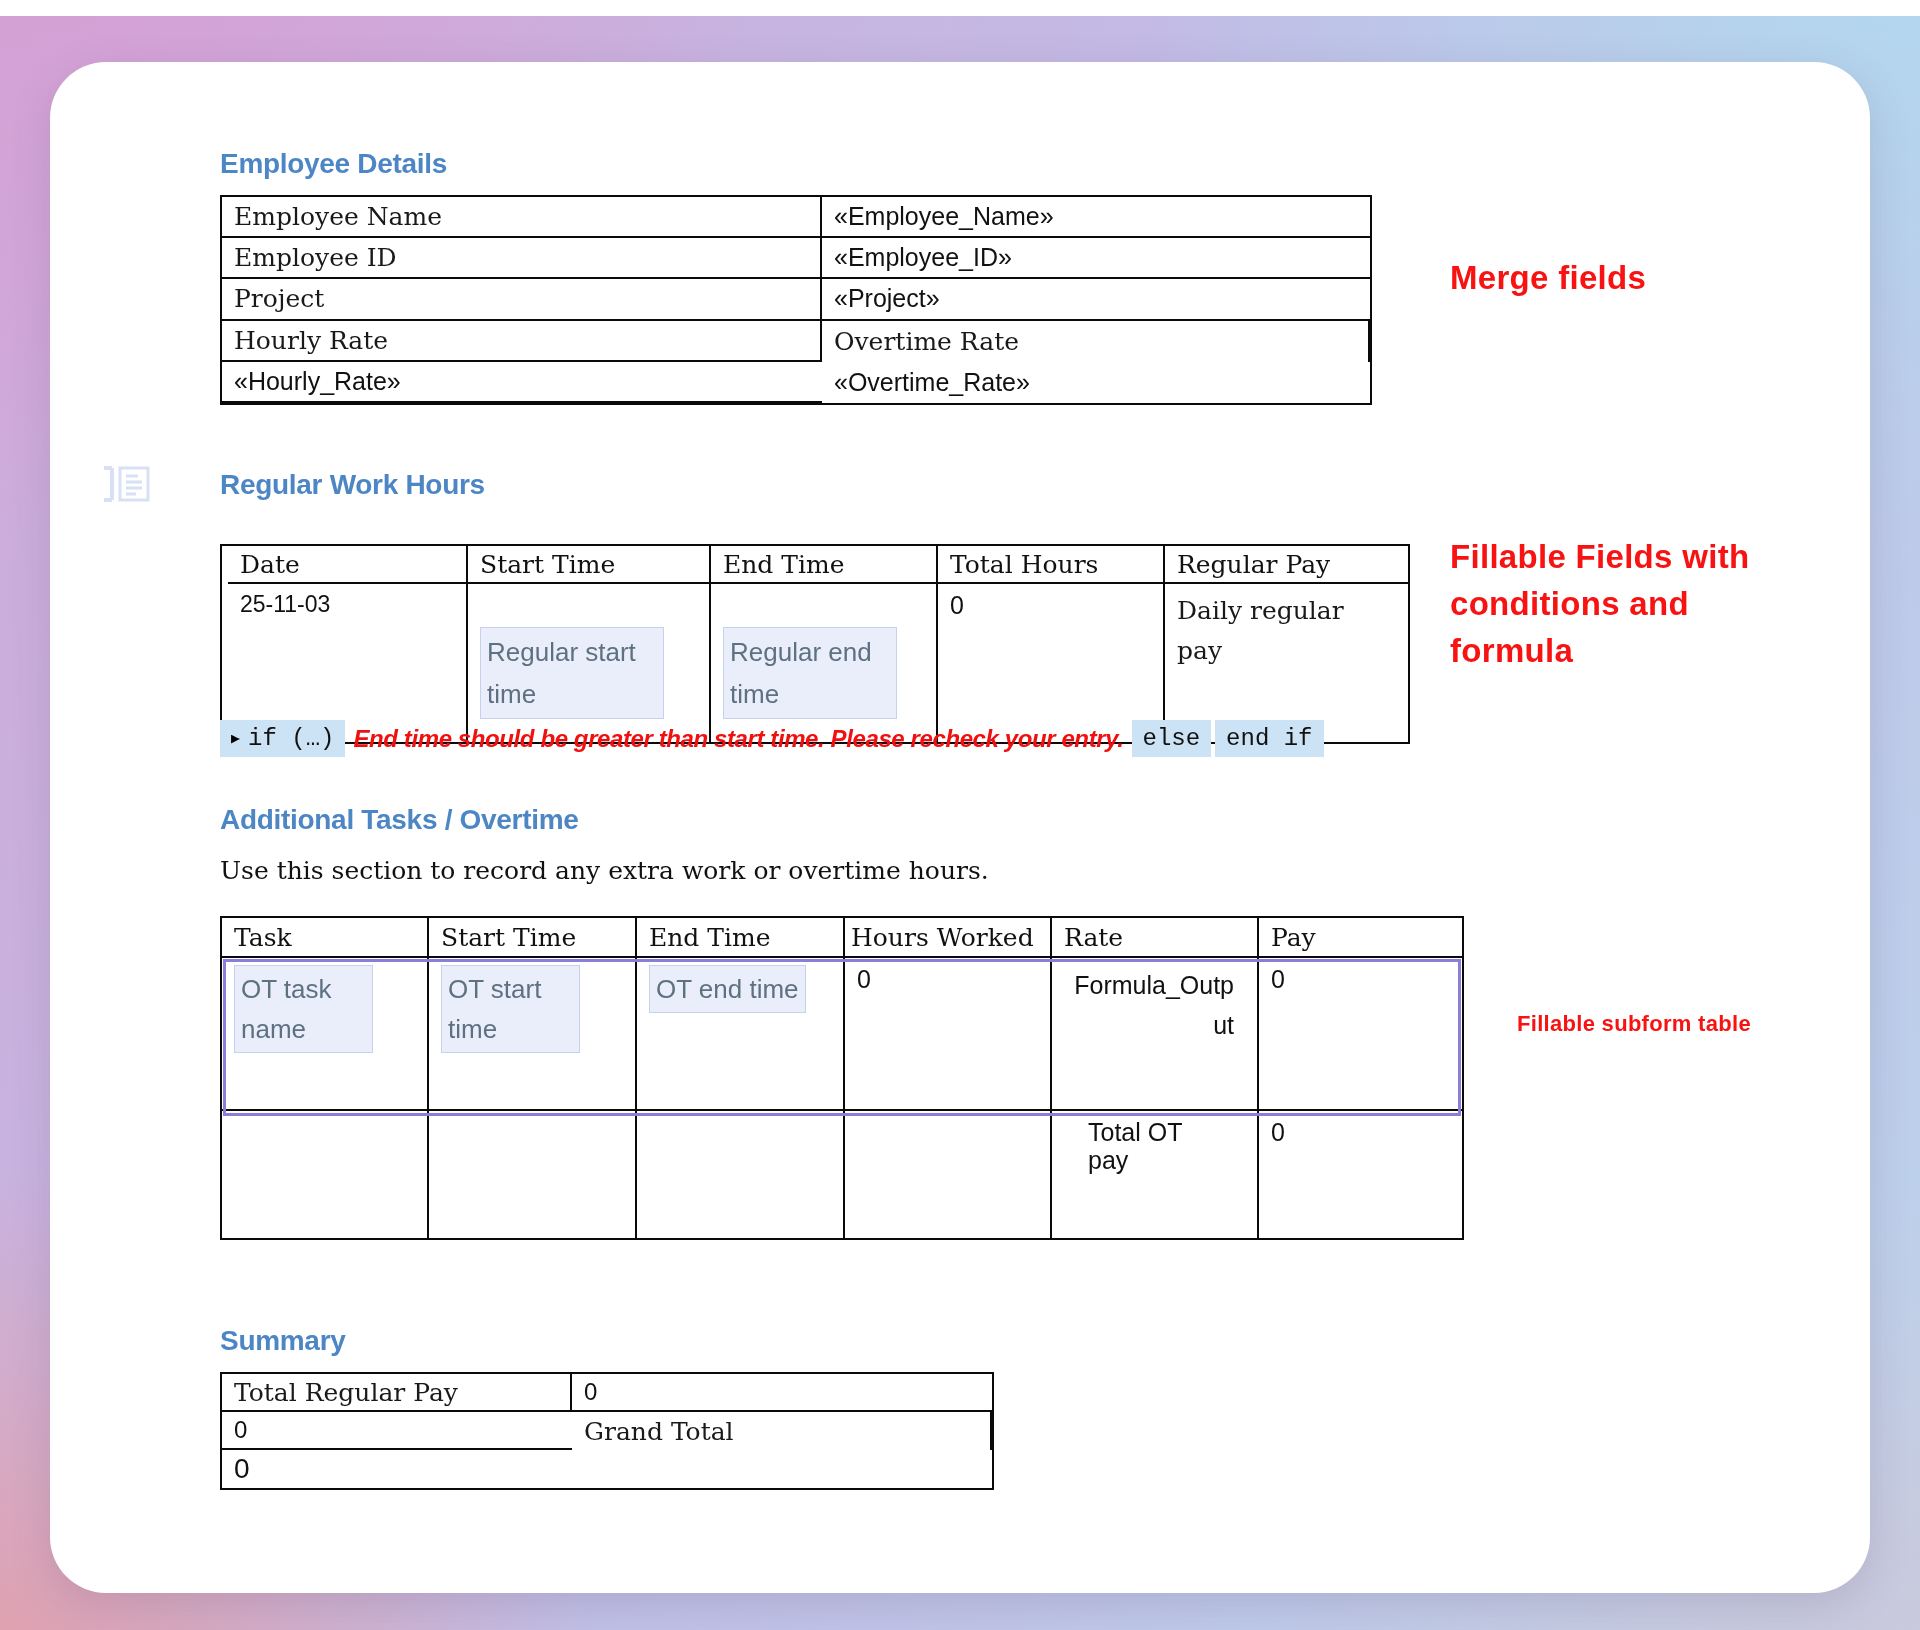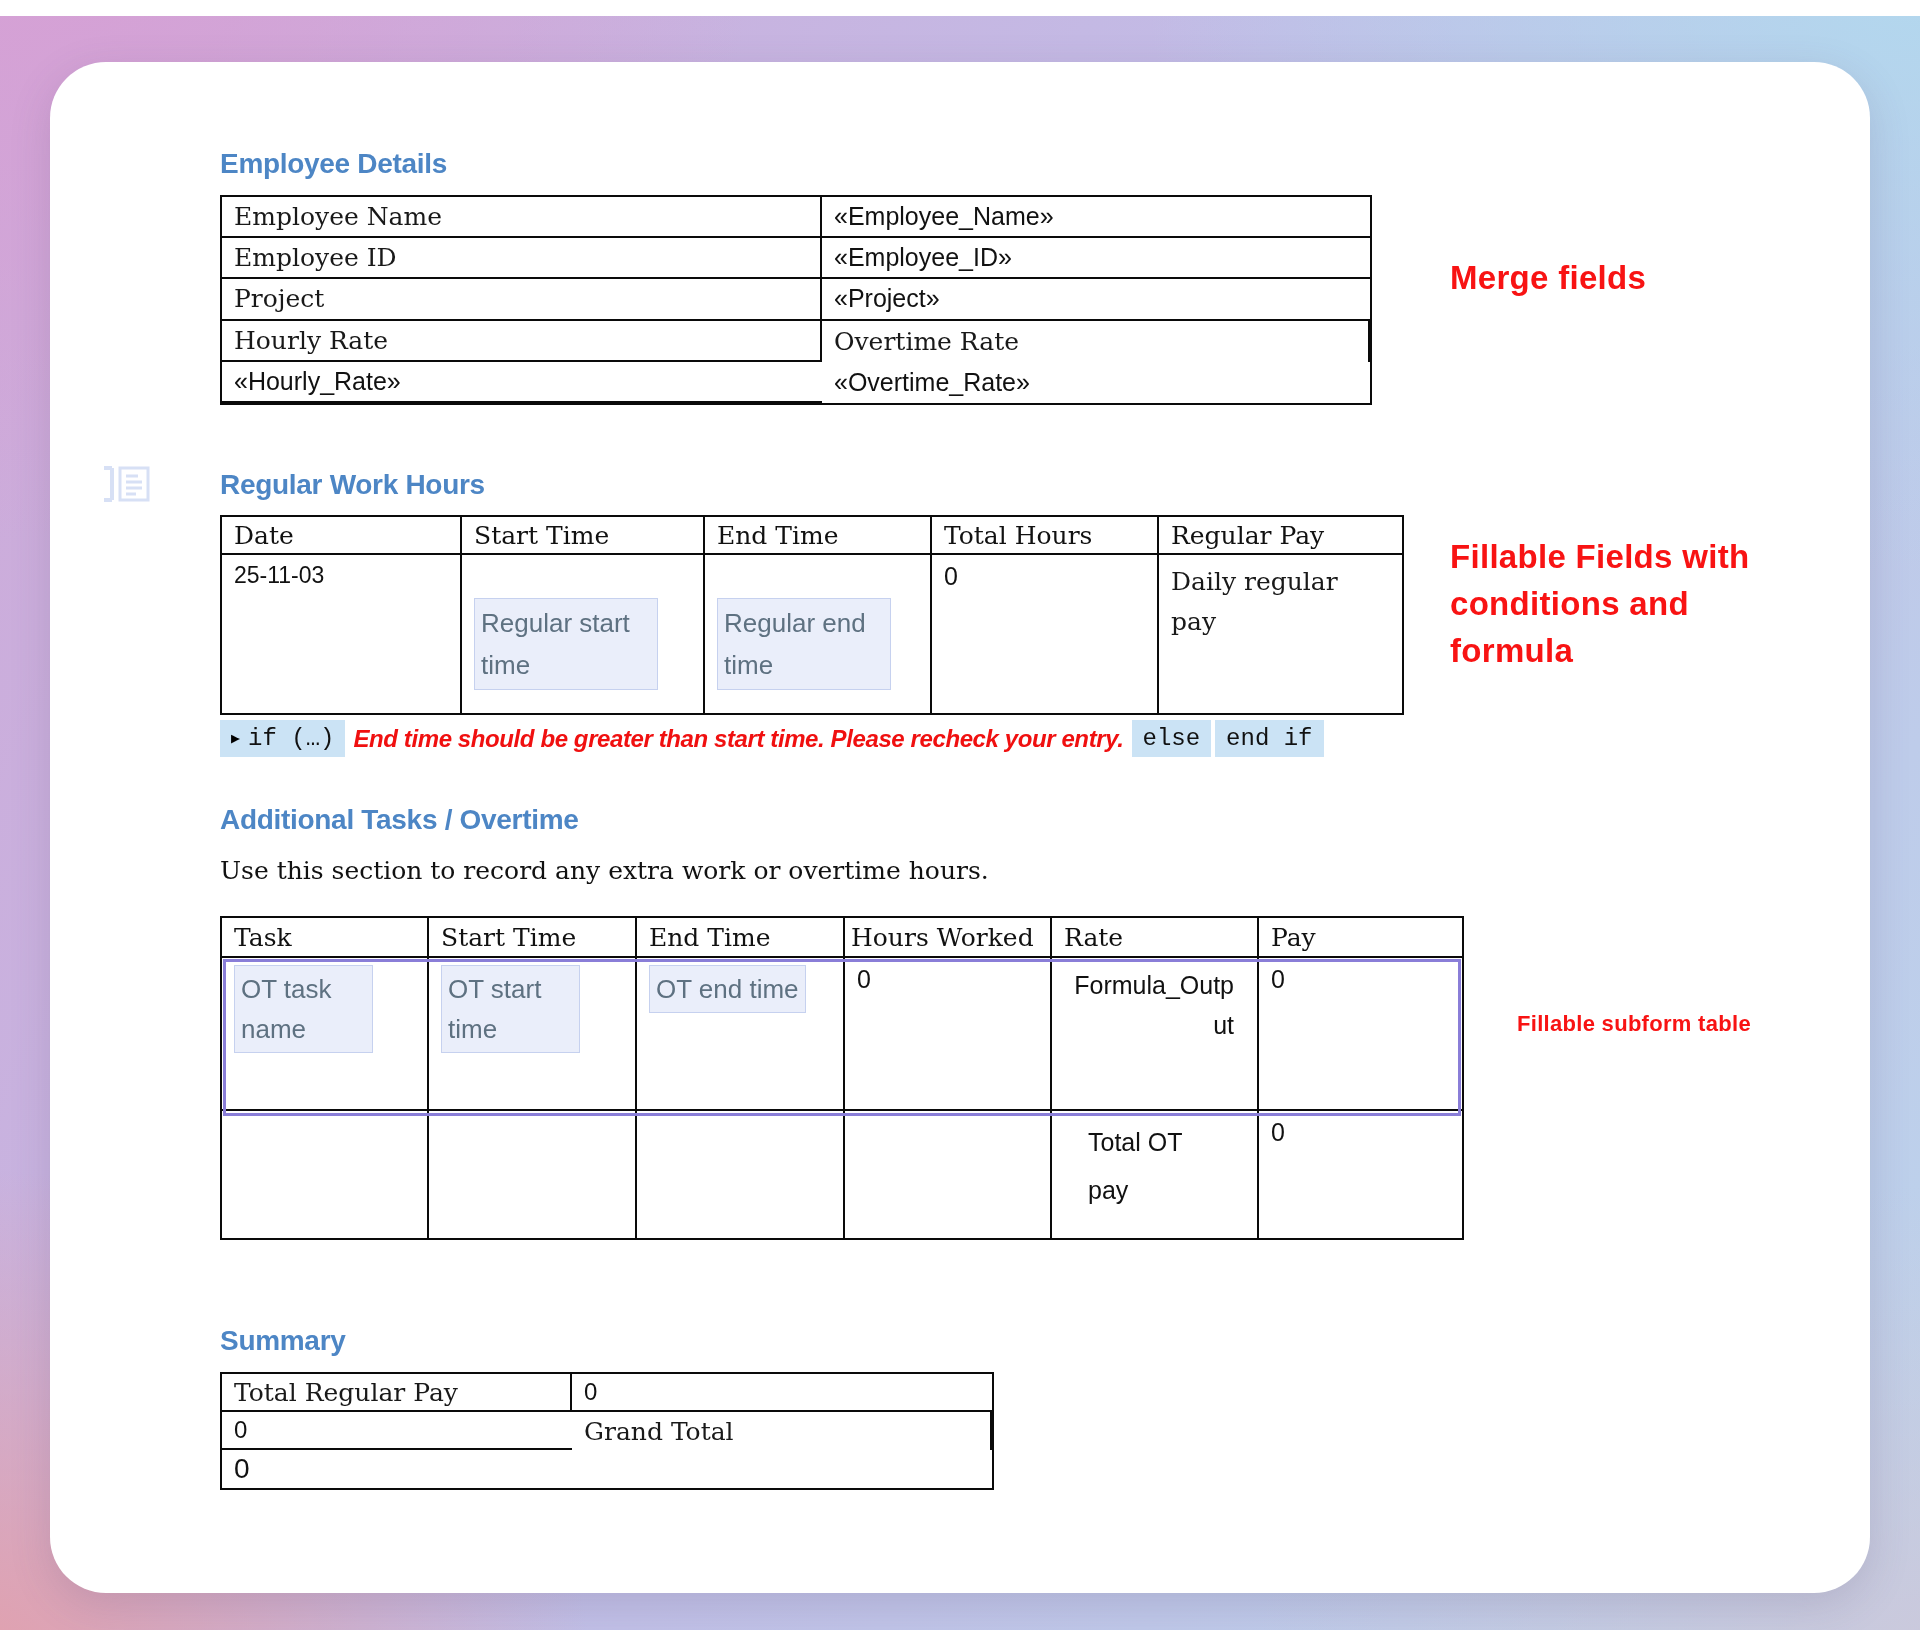--- a/index.html
+++ b/index.html
@@ -69,22 +69,22 @@
     <div class="c serif">Hourly Rate</div>
     <div class="c serif lastrow">Overtime Rate</div>
     <div class="c lastcol val">«Hourly_Rate»</div>
     <div class="c lastcol lastrow val">«Overtime_Rate»</div>
   </div>
 
   <div class="abs anno" style="left:1450px;top:238px;">Merge fields</div>
 
   <div class="abs h-blue" style="left:220px;top:453px;">Regular Work Hours</div>
 
-  <div class="tbl" style="left:220px;top:499px;width:1180px;height:196px;
-       grid-template-columns:240px 243px 227px 227px 1fr;grid-template-rows:38px 1fr;">
+  <div class="tbl" style="left:220px;top:528px;width:1180px;height:196px;
+       grid-template-columns:240px 243px 227px 227px 1fr;grid-template-rows:38px 1fr;padding-left:6px;">
     <div class="c hdr">Date</div>
     <div class="c hdr">Start Time</div>
     <div class="c hdr">End Time</div>
     <div class="c hdr">Total Hours</div>
     <div class="c hdr lastcol">Regular Pay</div>
 
     <div class="c lastrow topalign val" style="font-size:23px;">25-11-03</div>
     <div class="c lastrow topalign">
       <span class="field" style="max-width:170px;margin-top:36px;">Regular start time</span>
     </div>
@@ -133,21 +133,21 @@
     <div class="c topalign val">0</div>
     <div class="c topalign val" style="line-height:40px;text-align:right;">
       <span style="display:block;overflow-wrap:anywhere;word-break:break-all;width:170px;">Formula_Output</span>
     </div>
     <div class="c topalign lastcol val">0</div>
 
     <div class="c lastrow"></div>
     <div class="c lastrow"></div>
     <div class="c lastrow"></div>
     <div class="c lastrow"></div>
-    <div class="c lastrow topalign val" style="line-height:48px;padding-left:36px;">
+    <div class="c lastrow topalign val" style="line-height:28px;padding-left:36px;">
       <span style="display:block;width:120px;">Total OT pay</span>
     </div>
     <div class="c lastrow lastcol topalign val">0</div>
 
     <div class="purpleov"></div>
   </div>
 
   <div class="abs anno" style="left:1517px;top:983px;width:285px;line-height:50px;font-size:22px;">Fillable subform table</div>
 
   <div class="abs h-blue" style="left:220px;top:1309px;">Summary</div>

